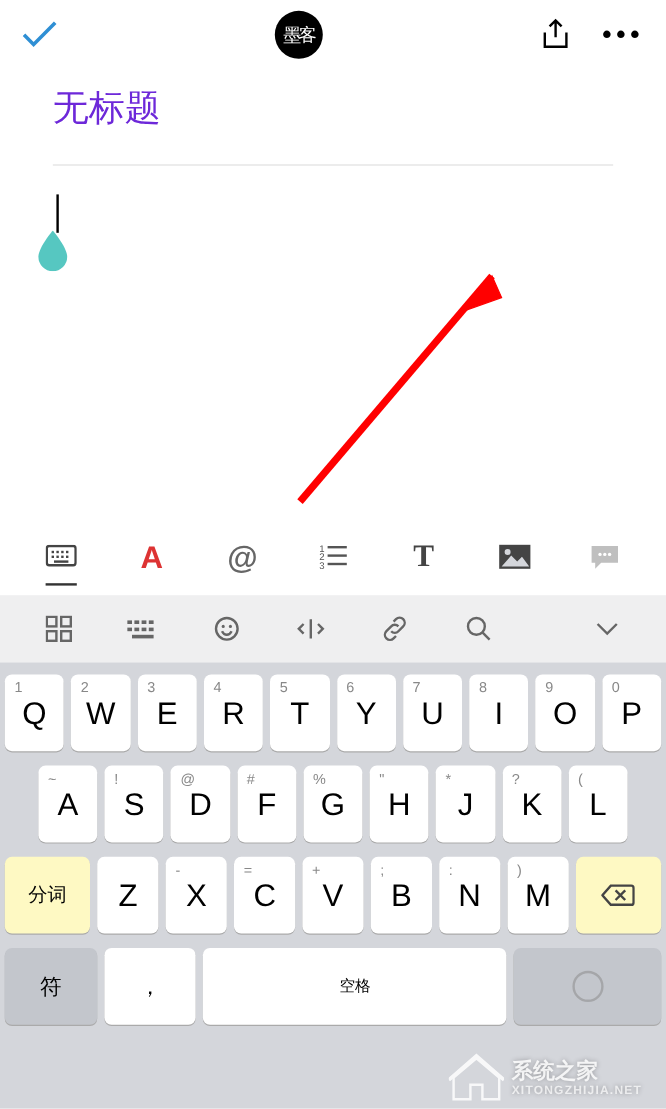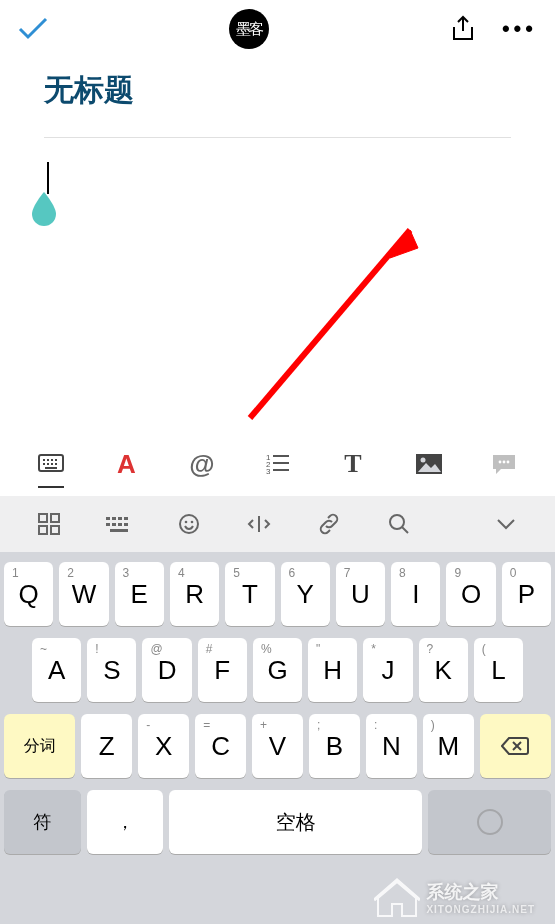--- a/index.html
+++ b/index.html
@@ -8,21 +8,21 @@
   
   .topbar { height: 58px; display: flex; align-items: center; justify-content: space-between; padding: 0 18px; }
   .topbar .left, .topbar .right { display: flex; align-items: center; gap: 26px; }
   .check { color: #2f8fd4; }
   .logo { width: 40px; height: 40px; border-radius: 50%; background: #000; color: #fff; display: flex; align-items: center; justify-content: center; font-size: 15px; font-weight: 400; letter-spacing: -2px; }
   .share svg { display: block; }
   .more { letter-spacing: 4px; font-size: 22px; color: #000; font-weight: 700; line-height: 0; }
 
   
   .editor { padding: 0 44px; }
-  .title { font-size: 30px; font-weight: 700; color: #0c4a6e; margin-top: 12px; }
+  .title { font-size: 30px; font-weight: 400; color: #6d28d9; margin-top: 12px; }
   .hr { border: 0; border-top: 1px solid #e0e0e0; margin: 26px 0 24px; }
   .cursor-wrap { position: relative; height: 70px; }
   .cursor { position: absolute; left: 3px; top: 0; width: 2px; height: 32px; background: #000; }
   .drop { position: absolute; left: -17px; top: 30px; width: 34px; height: 34px; }
   .drop svg path { fill: #56c7c1; }
 
   
   .arrow { position: absolute; top: 220px; left: 220px; pointer-events: none; }
   .arrow line, .arrow polygon { stroke: #ff0000; fill: #ff0000; }
 
@@ -43,21 +43,21 @@
   
   .keyboard { position: absolute; left: 0; right: 0; top: 552px; bottom: 0; background: #d4d6db; padding: 10px 4px 6px; display: flex; flex-direction: column; gap: 12px; }
   .krow { display: flex; gap: 6px; justify-content: center; }
   .key { background: #fff; border-radius: 6px; box-shadow: 0 1px 0 #aaa; height: 64px; flex: 1; position: relative; display: flex; align-items: center; justify-content: center; font-size: 26px; color: #000; }
   .key .sup { position: absolute; top: 4px; left: 8px; font-size: 12px; color: #888; }
   .krow.r2 { padding: 0 28px; }
   .krow.r3 .wide { flex: 1.4; background: #fef9c3; font-size: 16px; }
   .krow.r3 { padding: 0 0; }
   .krow.r4 .fn { background:#c3c6cc; font-size: 18px; }
   .krow.r4 .fn.num { background:#fff; }
-  .space { flex: 3.3; font-size: 20px; font-family: Liberation Serif, serif; }
+  .space { flex: 3.3; font-size: 13px; font-family: Liberation Serif, serif; }
   .ret { flex: 1.6; background:#c3c6cc; }
 
   
   .watermark { position: absolute; right: 20px; bottom: 6px; display: flex; align-items: center; gap: 6px; color: rgba(255,255,255,.85); font-size: 18px; font-weight: 600; text-shadow: 0 0 4px rgba(0,0,0,.3); pointer-events:none; }
   .watermark .house { width: 46px; height: 42px; opacity:.85; }
   .watermark .sub { font-size: 10px; letter-spacing: 1px; display:block; color:rgba(255,255,255,.7); font-weight:700;}
 
   svg { display: block; }
 </style>
 </head>

